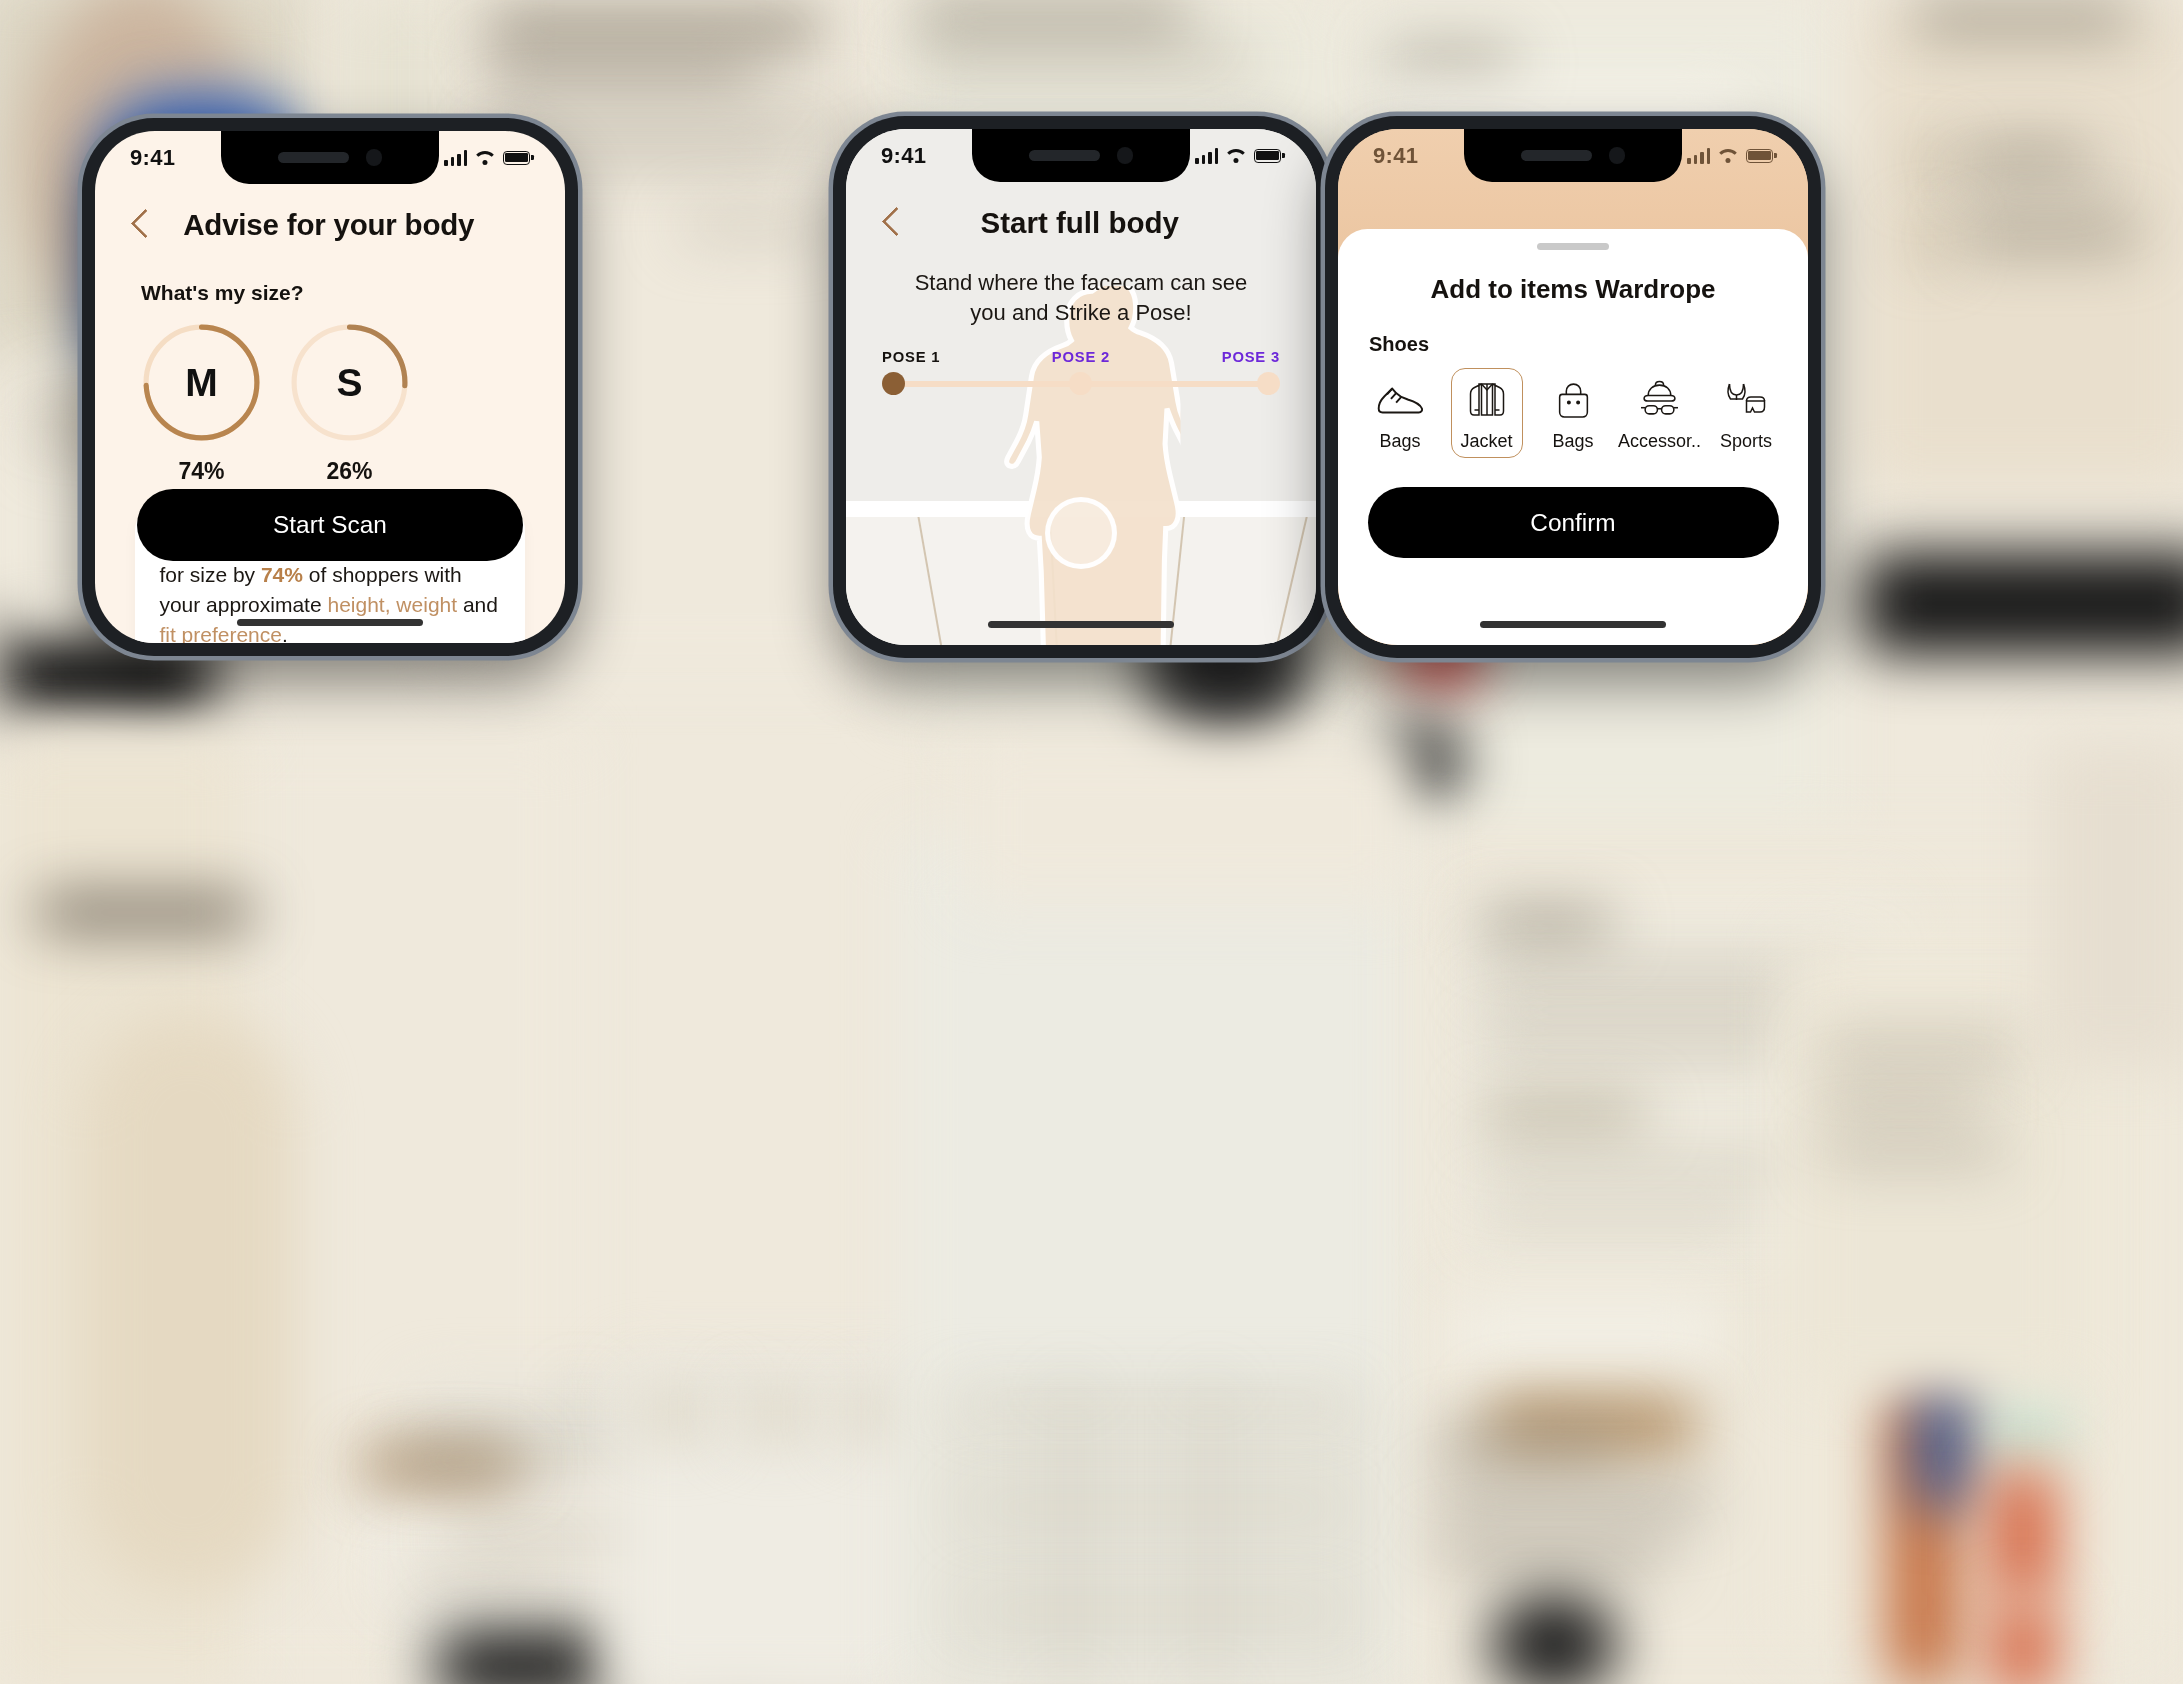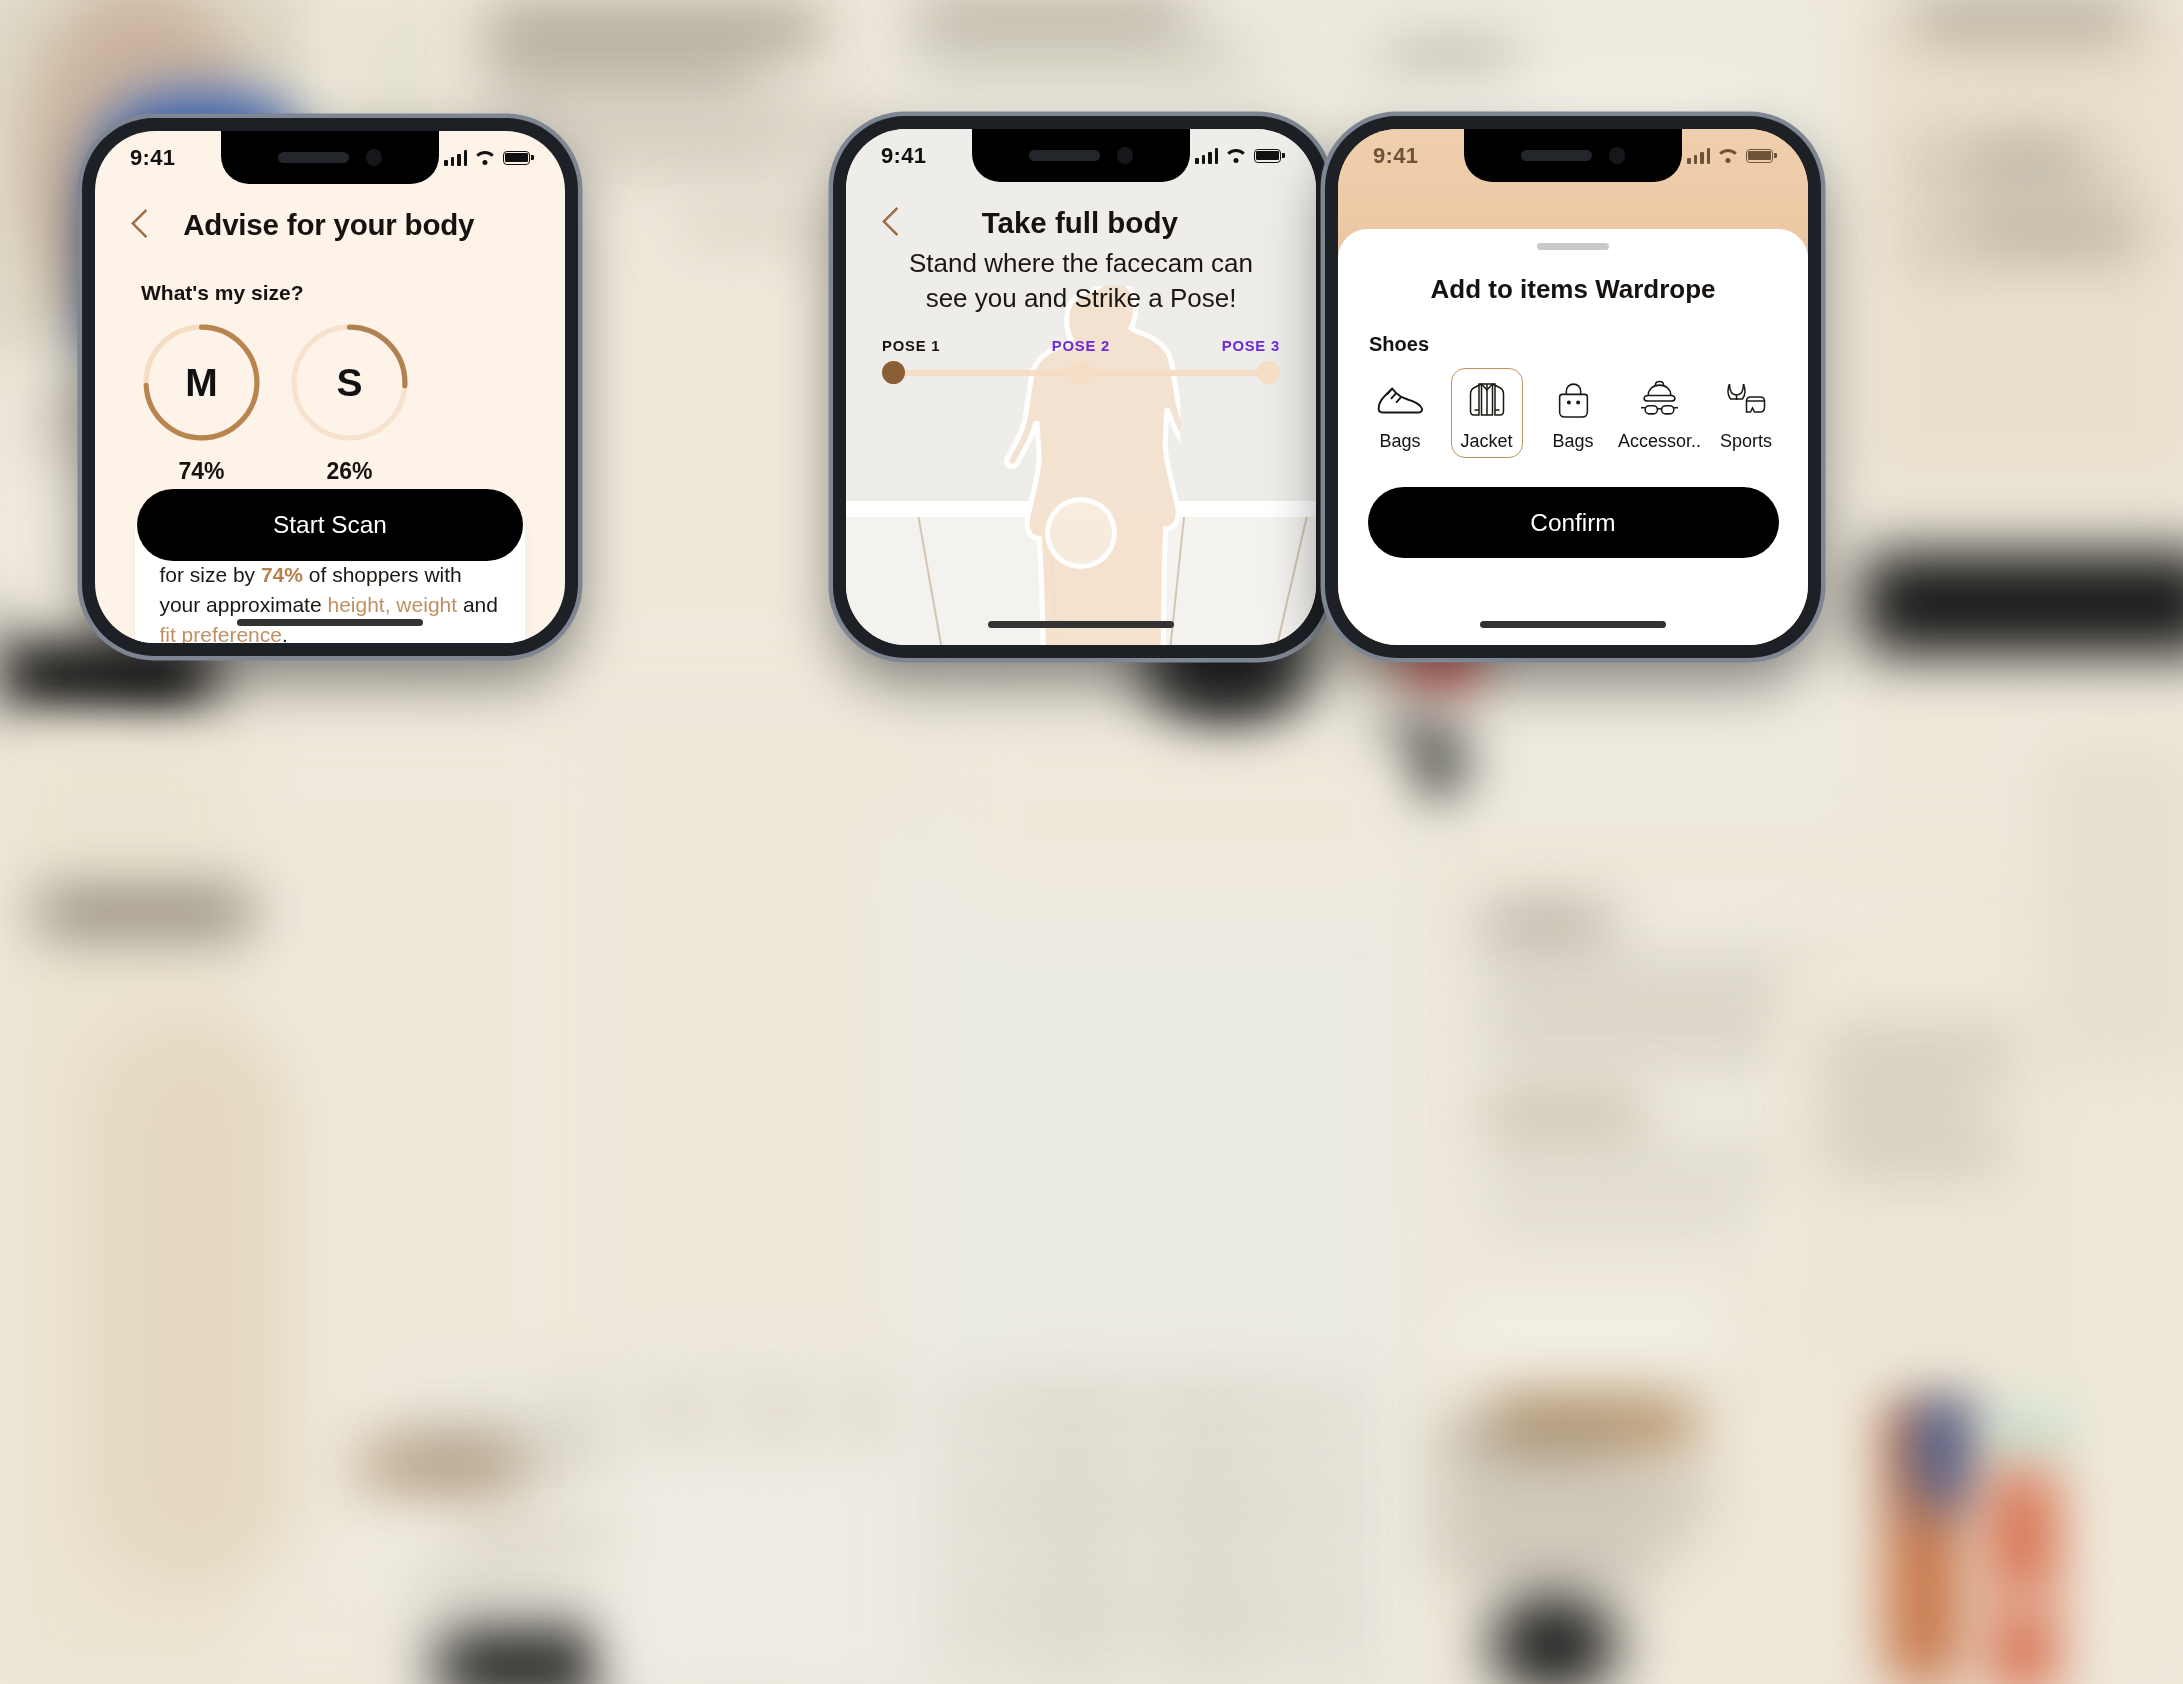--- a/index.html
+++ b/index.html
@@ -108,22 +108,22 @@
     position:absolute; left:42px; right:42px; bottom:82px; height:72px;
     background:#000; color:#fff; border:none; border-radius:36px;
     font-family:inherit; font-size:24.4px; cursor:pointer;
   }
 
   
   #p2 .screen { background:#f2f1ee; }
   #p2 .nav { display:flex; align-items:center; padding:76px 32px 0 29.5px; }
   #p2 .nav h1 { flex:1; text-align:center; font-size:29.5px; font-weight:bold;
                 color:#15120f; margin-right:35px; }
-  #p2 .lead { margin:6px auto 0; width:78%; text-align:center;
-              font-size:26px; line-height:1.35; color:#1b1713; }
+  #p2 .lead { margin:28px auto 0; width:78%; text-align:center;
+              font-size:22px; line-height:1.35; color:#1b1713; }
   .stepper { margin:22px 36px 0; position:relative; }
   .steplabels { display:flex; justify-content:space-between; font-size:14.8px;
                 font-weight:bold; letter-spacing:0.8px; }
   .steplabels span:first-child{ color:#15120f; }
   .steplabels span { color:#6d28d9; }
   .steptrack { position:relative; height:23px; margin-top:6.4px; }
   .steptrack .line { position:absolute; left:11.6px; right:11.6px; top:9.6px; height:5.8px;
                      background:#f6ddc6; border-radius:3.2px; }
   .steptrack .dot { position:absolute; top:0; width:23px;height:23px;border-radius:50%;
                     background:#f6ddc6; }
@@ -381,21 +381,21 @@
         <div class="wifi"></div>
         <div class="batt">
             <span></span>
           </div>
       </div>
     </div>
 
     <div style="position:relative;z-index:30">
       <div class="nav">
         <div class="backchev"></div>
-        <h1>Take full body</h1>
+        <h1>Start full body</h1>
       </div>
       <div class="lead">Stand where the facecam can see you and Strike a Pose!</div>
 
       <div class="stepper">
         <div class="steplabels">
           <span>POSE 1</span>
           <span>POSE 2</span>
           <span>POSE 3</span>
         </div>
         <div class="steptrack">

